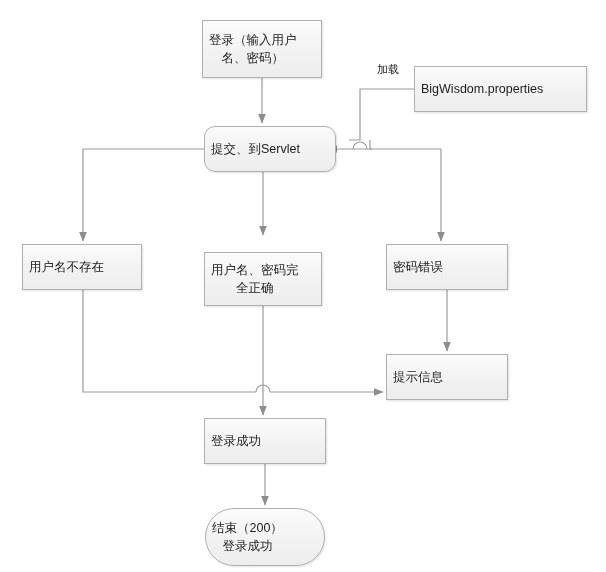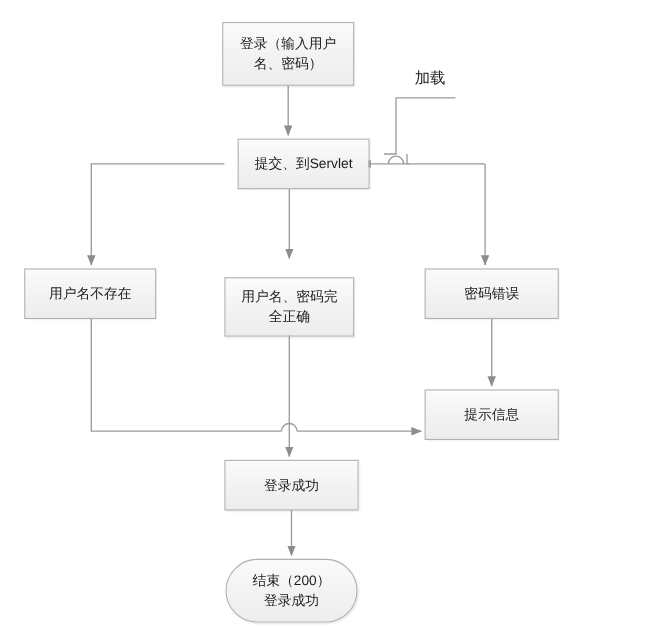--- a/index.html
+++ b/index.html
@@ -22,40 +22,40 @@
     left: 0;
     top: 0;
     width: 606px;
     height: 572px;
   }
   .node {
     position: absolute;
     box-sizing: border-box;
     display: flex;
     align-items: center;
-    justify-content: center;
+    justify-content: flex-start;
     text-align: center;
     background: linear-gradient(180deg, #fbfbfb 0%, #f2f2f2 55%, #ededed 100%);
     border: 1px solid #b0b0b0;
     box-shadow: 1px 1px 2px rgba(0,0,0,0.12);
     color: #1c1c1c;
     font-size: 12.5px;
     line-height: 1.45;
     z-index: 2;
   }
   .node.terminal {
     border-radius: 34px;
   }
   .node .label {
     padding: 0 6px;
     white-space: pre-line;
   }
   .edge-label {
     position: absolute;
-    font-size: 14px;
+    font-size: 11px;
     color: #1c1c1c;
     z-index: 3;
     white-space: nowrap;
   }
 </style>
 </head>
 <body>
 
 <div id="canvas">
 
@@ -93,22 +93,25 @@
 
       <path d="M265,464 L265,505" marker-end="url(#arrow)"></path>
     </g>
   </svg>
 
   <div class="node" style="left:202px; top:20px; width:120px; height:58px;">
     <span class="label">登录（输入用户
 名、密码）</span>
   </div>
 
+  <div class="node" style="left:414px; top:66px; width:173px; height:46px;">
+    <span class="label">BigWisdom.properties</span>
+  </div>
 
-  <div class="node" style="left:216px; top:126px; width:120px; height:46px;">
+  <div class="node" style="left:204px; top:126px; width:132px; height:46px;border-radius:11px;">
     <span class="label">提交、到Servlet</span>
   </div>
 
   <div class="node" style="left:22px; top:244px; width:120px; height:46px;">
     <span class="label">用户名不存在</span>
   </div>
 
   <div class="node" style="left:204px; top:238px; width:118px; height:54px;margin-top:14px;">
     <span class="label">用户名、密码完
 全正确</span>

